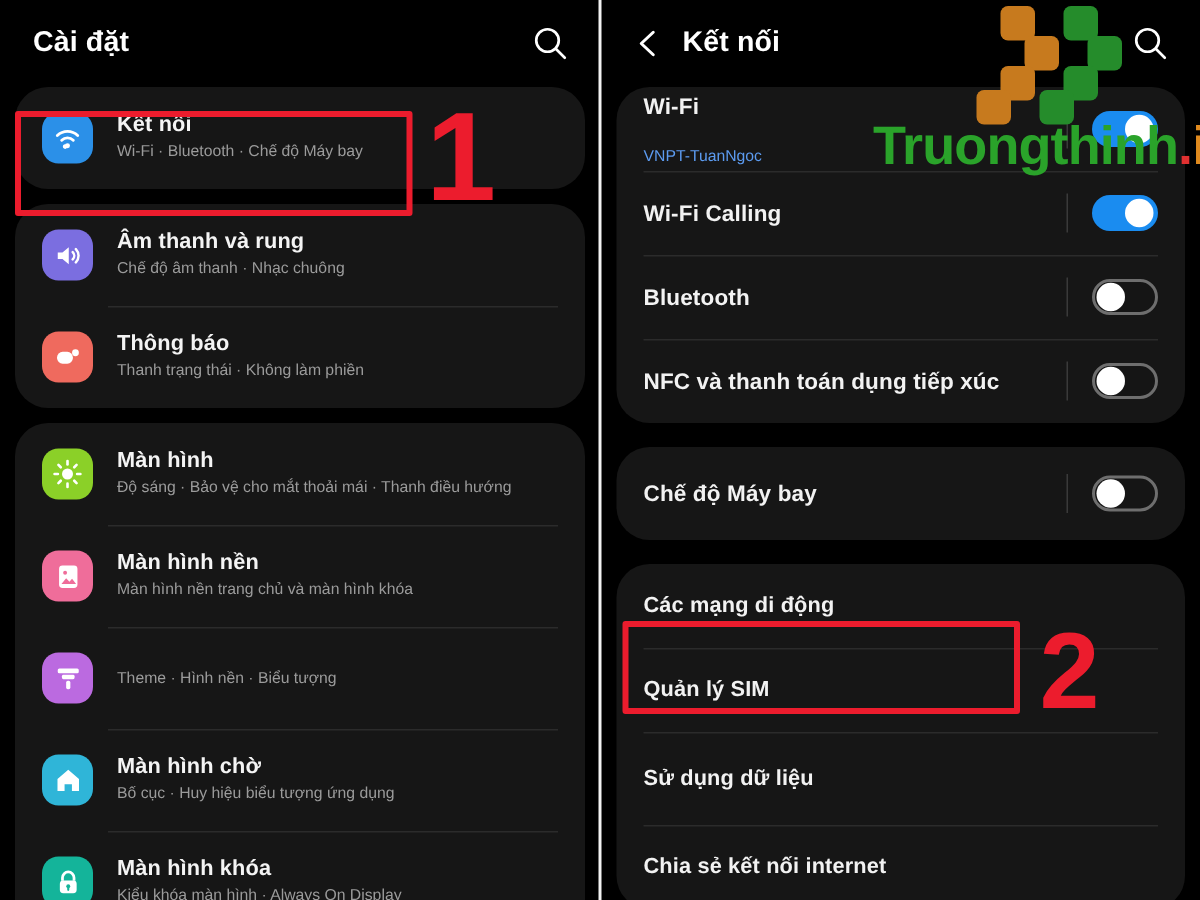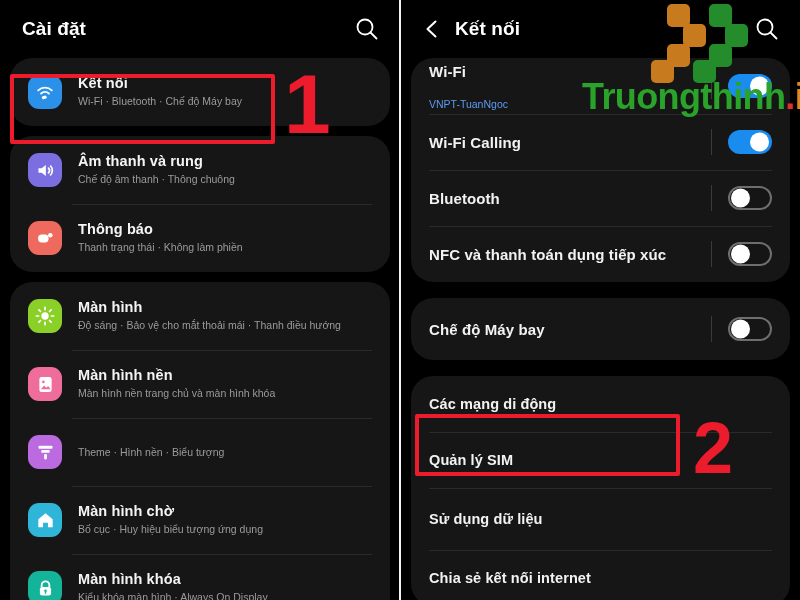--- a/index.html
+++ b/index.html
@@ -164,21 +164,21 @@
       <div class="row srow">
         <div class="s-icon" style="background:#7b6ee0">
           <svg width="21" height="21" viewBox="0 0 24 24">
             <path d="M4 9.5h3.6L12.4 5.6v12.8L7.6 14.5H4z" fill="#fff"></path>
             <path d="M15.4 9.2a4 4 0 010 5.6" fill="none" stroke="#fff" stroke-width="1.9" stroke-linecap="round"></path>
             <path d="M17.8 6.9a7.4 7.4 0 010 10.2" fill="none" stroke="#fff" stroke-width="1.9" stroke-linecap="round"></path>
           </svg>
         </div>
         <div class="s-text">
           <div class="s-title">Âm thanh và rung</div>
-          <div class="s-sub">Chế độ âm thanh  ·  Thông chuông</div>
+          <div class="s-sub">Chế độ âm thanh  ·  Nhạc chuông</div>
         </div>
       </div>
       <div class="row srow">
         <div class="s-icon" style="background:#ef6a5e">
           <svg width="21" height="21" viewBox="0 0 24 24">
             <rect x="3.5" y="7.5" width="12" height="9" rx="4.2" fill="#fff"></rect>
             <circle cx="17.5" cy="8.2" r="2.6" fill="#fff"></circle>
           </svg>
         </div>
         <div class="s-text">

